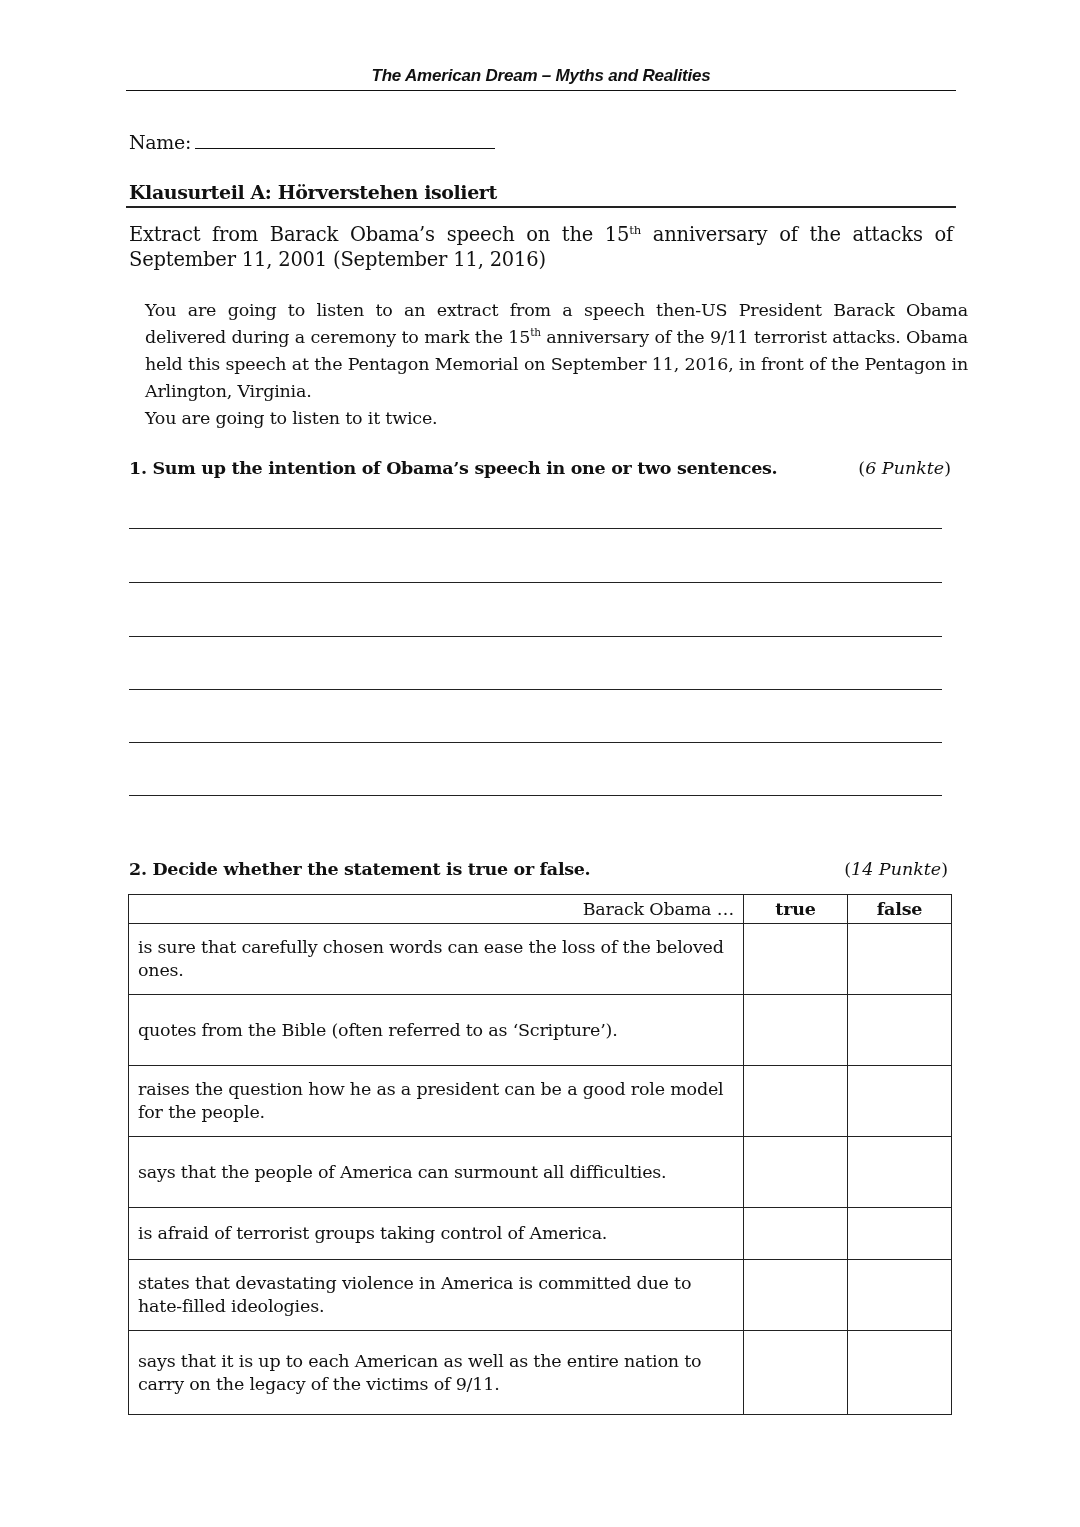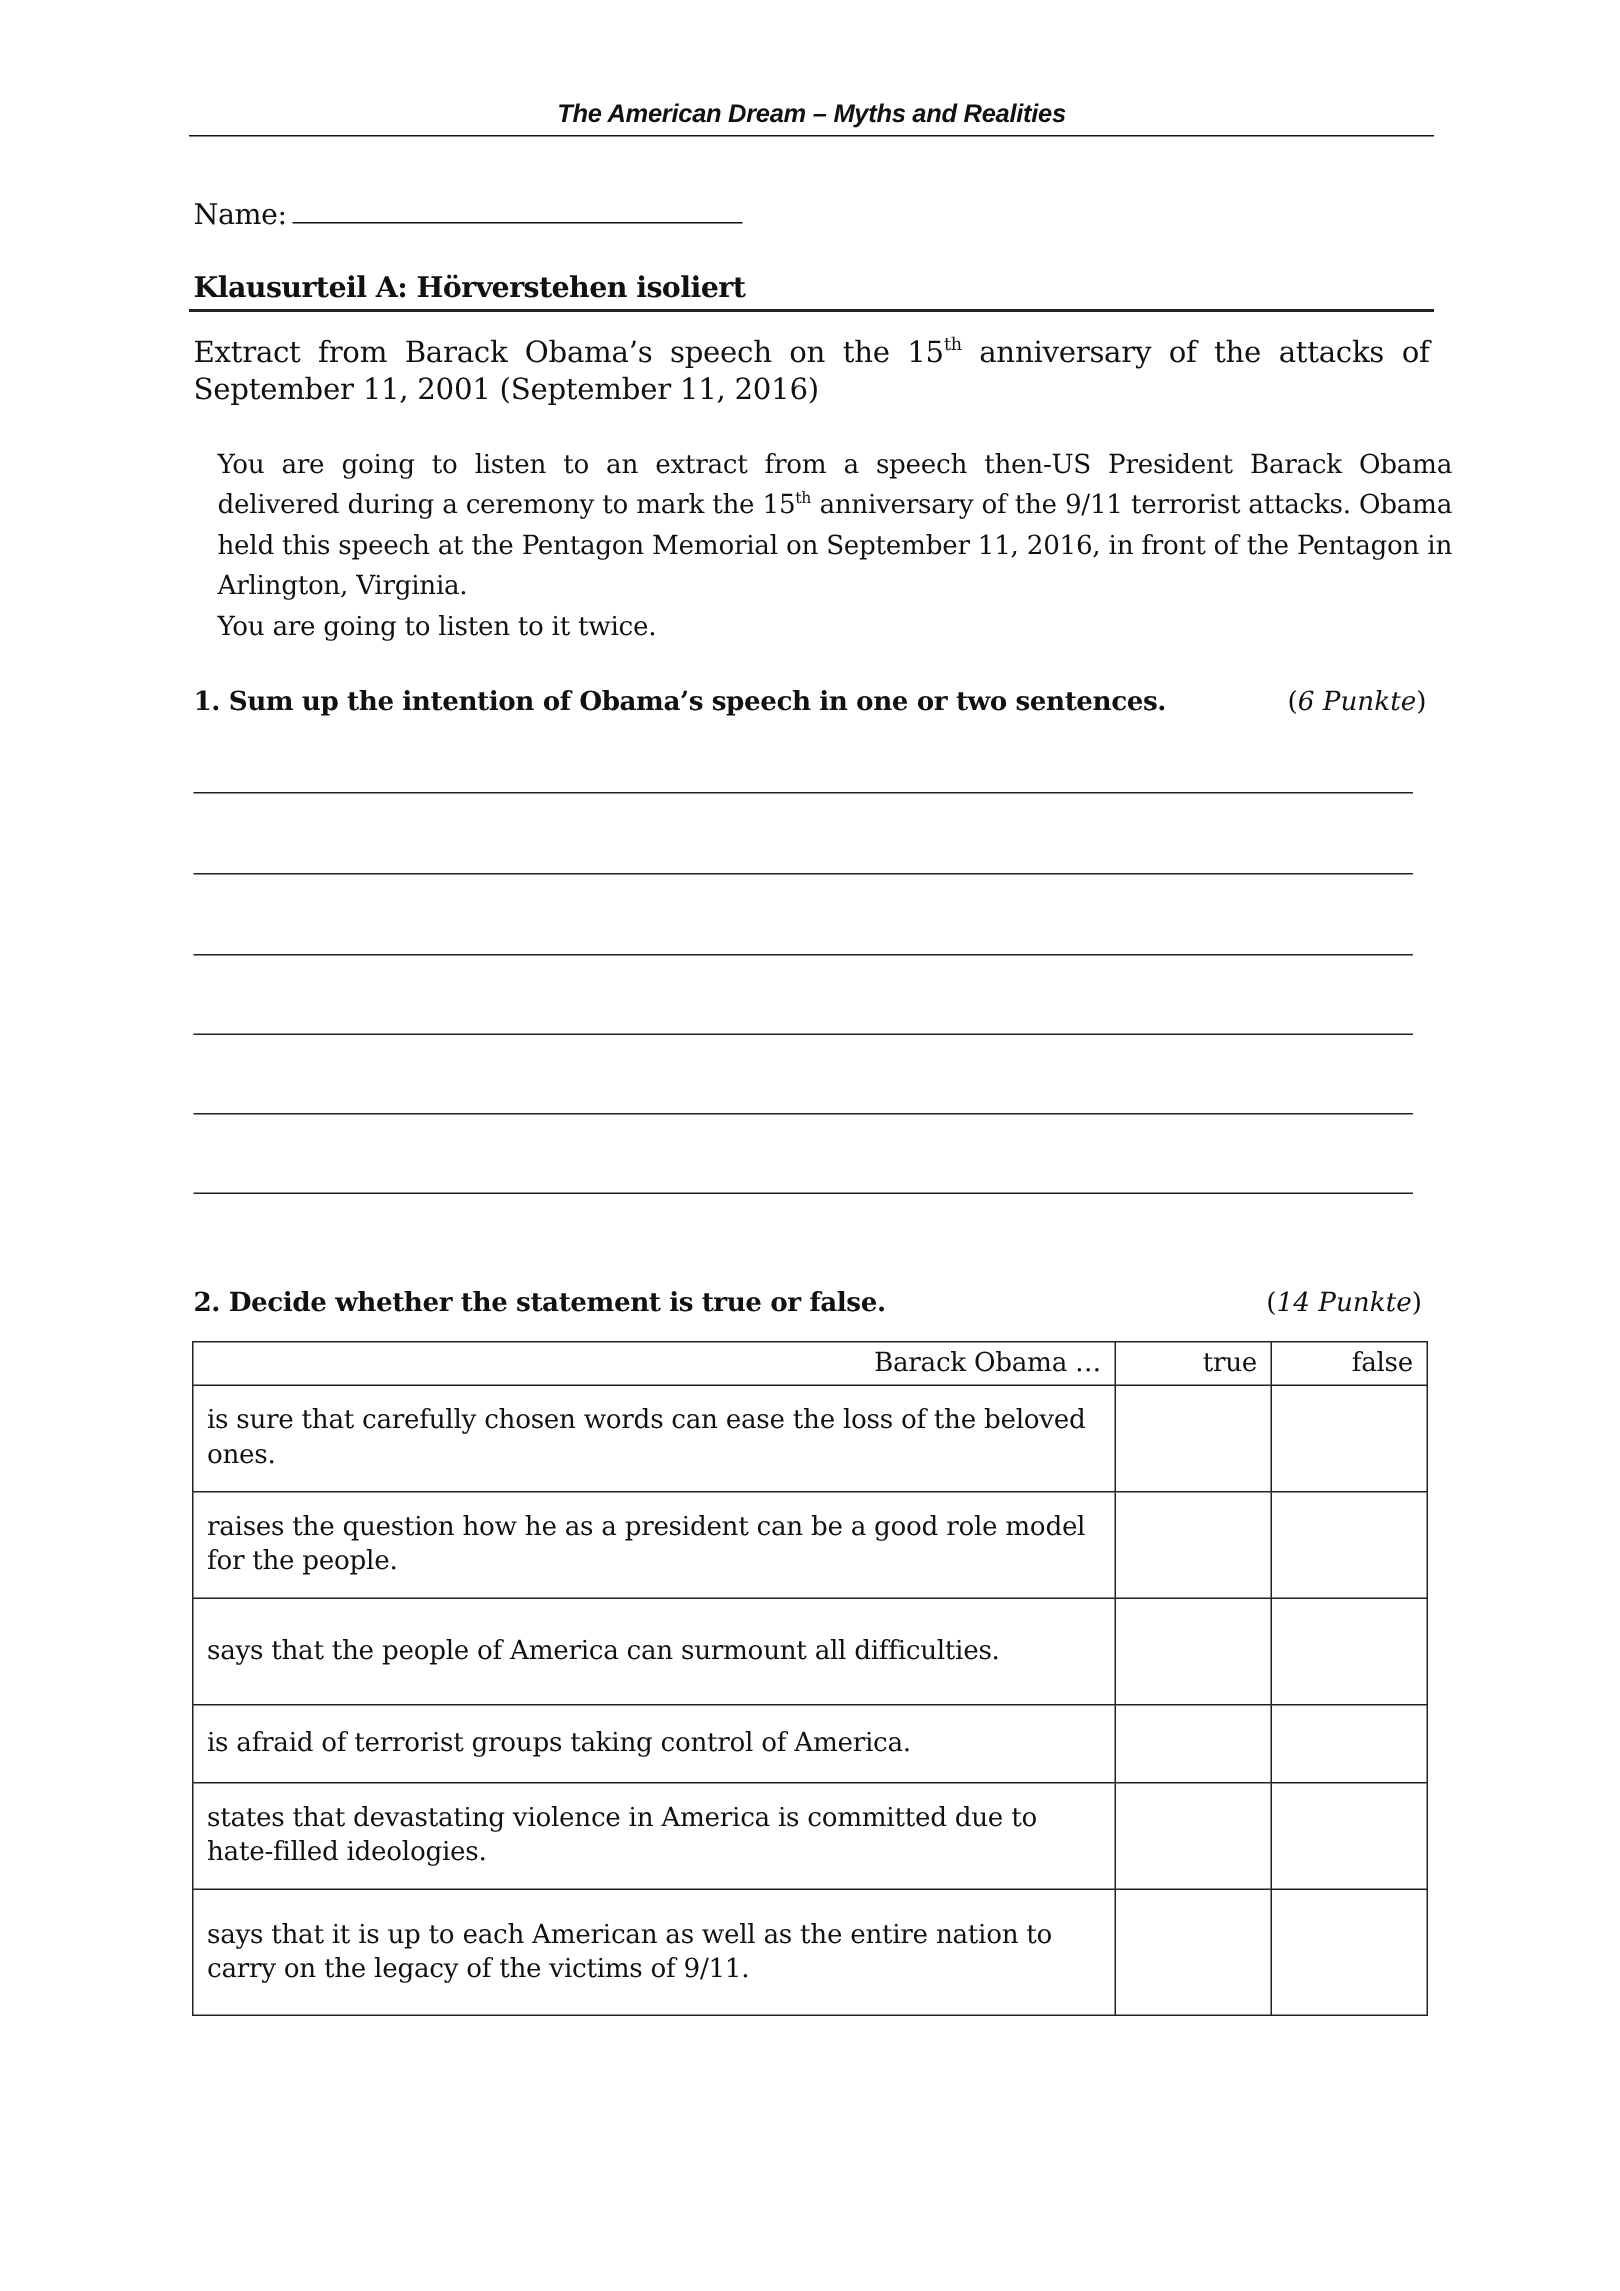--- a/index.html
+++ b/index.html
@@ -36,21 +36,21 @@
     .q-label { font-weight: bold; letter-spacing: -0.3px; }
     .q-points { font-style: italic; }
     .q-points .paren { font-style: normal; }
     .answer-line { left: 129px; width: 813px; border-top: 1.2px solid #222; height: 0; }
     table.tf {
       position: absolute; left: 128px; top: 894px; width: 824px;
       border-collapse: collapse; font-size: 17.5px; letter-spacing: -0.2px;
     }
     table.tf td, table.tf th { border: 1.3px solid #222; padding: 0 9px; vertical-align: middle; }
     table.tf th { font-weight: normal; text-align: right; height: 28px; }
-    table.tf th.col-tf { font-weight: normal; width: 85px; }
+    table.tf th.col-tf { font-weight: bold; text-align: center; width: 85px; }
     table.tf td.stmt { line-height: 23px; }
     table.tf td.box { width: 85px; }
   </style>
 </head>
 <body>
 
 <div class="abs header-title">The American Dream – Myths and Realities</div>
 <div class="abs header-rule"></div>
 
 <div class="abs name-row">
@@ -94,20 +94,25 @@
       <th class="col-tf">false</th>
     </tr>
   </thead>
   <tbody>
     <tr style="height:71px;">
       <td class="stmt">is sure that carefully chosen words can ease the loss of the beloved ones.</td>
       <td class="box"></td>
       <td class="box"></td>
     </tr>
     <tr style="height:71px;">
+      <td class="stmt">quotes from the Bible (often referred to as ‘Scripture’).</td>
+      <td class="box"></td>
+      <td class="box"></td>
+    </tr>
+    <tr style="height:71px;">
       <td class="stmt">raises the question how he as a president can be a good role model for the people.</td>
       <td class="box"></td>
       <td class="box"></td>
     </tr>
     <tr style="height:71px;">
       <td class="stmt">says that the people of America can surmount all difficulties.</td>
       <td class="box"></td>
       <td class="box"></td>
     </tr>
     <tr style="height:52px;">

